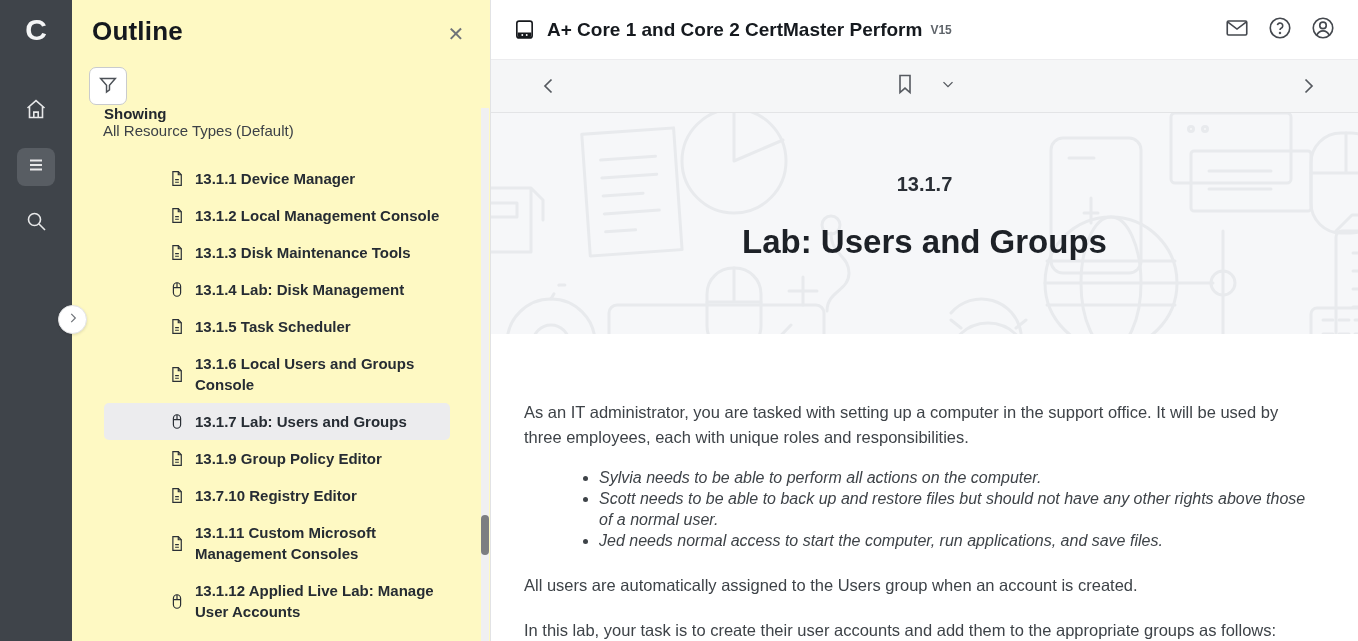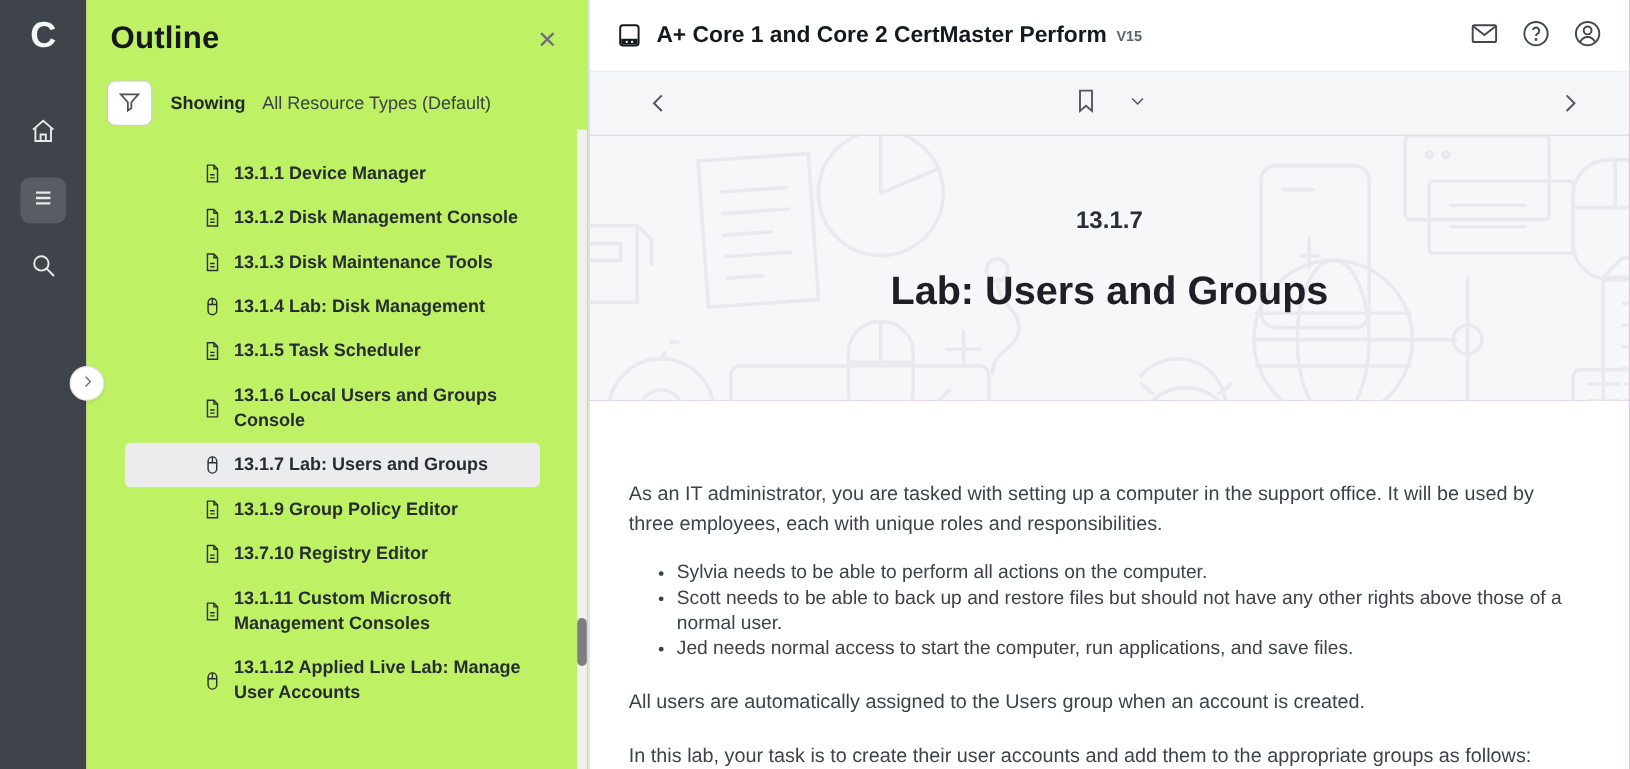--- a/index.html
+++ b/index.html
@@ -8,25 +8,25 @@
 
   
   .rail { position:relative; width:72px; height:100%; background:#3f444a; flex:0 0 72px; display:flex; flex-direction:column; align-items:center; }
   .rail-logo { margin-top:10px; width:44px; height:40px; color:#f4f5f6; font-size:30px; font-weight:700; display:flex; align-items:center; justify-content:center; }
   .rail-btn { width:38px; height:38px; margin-top:18px; border-radius:8px; display:flex; align-items:center; justify-content:center; cursor:pointer; }
   .rail-btn.first { margin-top:42px; }
   .rail-btn.active { background:#585d63; }
   .rail-btn svg { stroke:#e7e8e9; }
 
   
-  .outline { position:relative; width:419px; flex:0 0 419px; height:100%; background:#bef264; border-right:1px solid #e2e3e5; overflow:hidden; }
+  .outline { position:relative; width:419px; flex:0 0 419px; height:100%; background:#fef9c3; border-right:1px solid #e2e3e5; overflow:hidden; }
   .outline-head { display:flex; align-items:flex-start; justify-content:space-between; padding:16px 22px 0 20px; }
   .outline-title { font-size:26px; font-weight:700; color:#15191e; letter-spacing:.2px; }
   .close-btn { margin-top:6px; width:24px; height:24px; border:none; background:none; color:#6f7379; font-size:20px; line-height:22px; cursor:pointer; }
-  .filter-row { display:flex; align-items:center; margin:20px 0 0 17px; }
+  .filter-row { display:flex; align-items:flex-start; margin:20px 0 0 17px;flex-direction:column; }
   .filter-btn { width:38px; height:38px; background:#fff; border:1px solid #c9cbce; border-radius:7px; display:flex; align-items:center; justify-content:center; cursor:pointer; }
   .filter-btn svg { stroke:#4c5157; }
   .showing-label { margin-left:15px; font-size:15px; font-weight:700; color:#23282e; }
   .showing-value { margin-left:14px; font-size:15px; color:#3c4147; }
   .outline-list { margin-top:21px; }
   .outline-item { display:flex; align-items:center; gap:9px; margin:0 40px 0 32px; padding:8px 8px 8px 64px; border-radius:5px; cursor:pointer; }
   .outline-item.selected { background:#ececee; }
   .outline-item .oi-icon { flex:0 0 18px; display:flex; }
   .outline-item .oi-icon svg { stroke:#2b3036; }
   .outline-item .oi-label { font-size:15px; line-height:21px; font-weight:700; color:#262c33; }
@@ -56,21 +56,21 @@
 
   .hero { position:relative; height:221px; flex:0 0 221px; background:#f6f7f9; overflow:hidden; }
   .hero-pattern { position:absolute; inset:0; }
   .hero-pattern svg { stroke:#e8eaed; fill:none; stroke-width:3; stroke-linecap:round; stroke-linejoin:round; }
   .hero-text { position:relative; height:100%; display:flex; flex-direction:column; align-items:center;text-align:center; }
   .lesson-number { margin-top:60px; font-size:20px; font-weight:700; color:#2a2f36; }
   .lesson-title { margin-top:27px; font-size:33px; font-weight:700; color:#1d2127; }
 
   .content { flex:1 1 auto; background:#fff; padding:66px 52px 16px 33px; }
   .content p { font-size:16.5px; line-height:25px; color:#3e4348; }
-  .content ul { margin:17px 0 0 40px; }
+  .content ul { margin:17px 0 0 75px;font-style:italic; }
   .content li { font-size:16px; line-height:21px; color:#3e4348; margin:0; }
   .content .p2 { margin-top:22px; }
   .content .p3 { margin-top:20px; }
 </style>
 </head>
 <body>
 
 <div class="app">
 
   <nav class="rail">
@@ -133,21 +133,21 @@
   </div>
         <div class="outline-item">
     <span class="oi-icon icon-doc">
       <svg width="18" height="19" viewBox="0 0 24 24" fill="none" stroke-width="1.6">
               <path d="M6.5 2.8 h7.2 l4 4.2 v14.2 h-11.2 z"></path>
               <path d="M13.7 2.8 v4.2 h4"></path>
               <path d="M9.5 13.5 h5 M9.5 17 h5"></path>
             </svg>
     </span>
 
-    <span class="oi-label">13.1.2 Disk Management Console</span>
+    <span class="oi-label">13.1.2 Local Management Console</span>
   </div>
         <div class="outline-item">
     <span class="oi-icon icon-doc">
       <svg width="18" height="19" viewBox="0 0 24 24" fill="none" stroke-width="1.6">
               <path d="M6.5 2.8 h7.2 l4 4.2 v14.2 h-11.2 z"></path>
               <path d="M13.7 2.8 v4.2 h4"></path>
               <path d="M9.5 13.5 h5 M9.5 17 h5"></path>
             </svg>
     </span>
 

